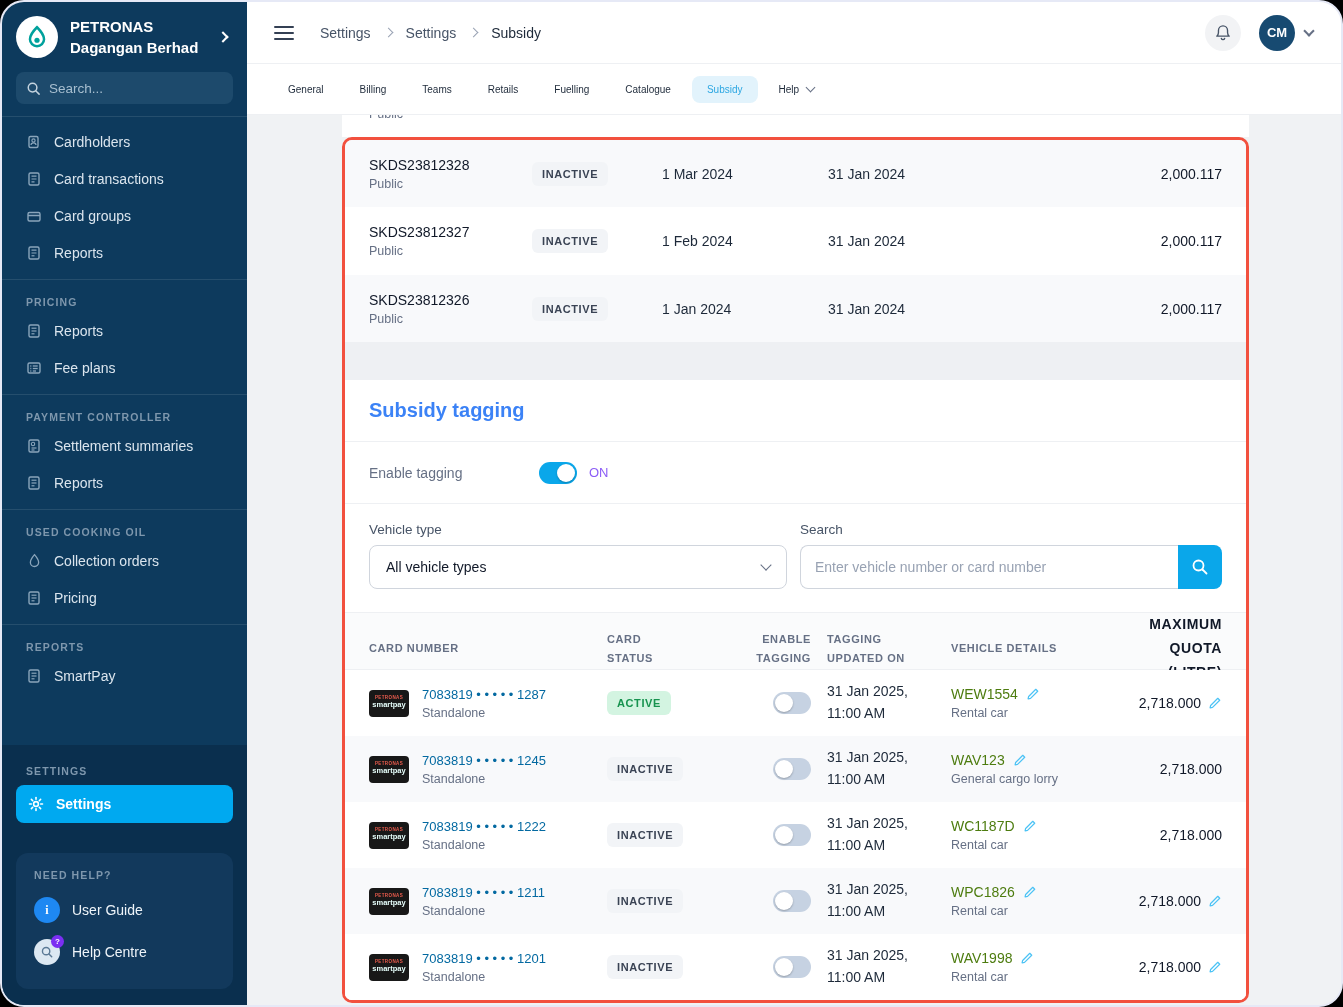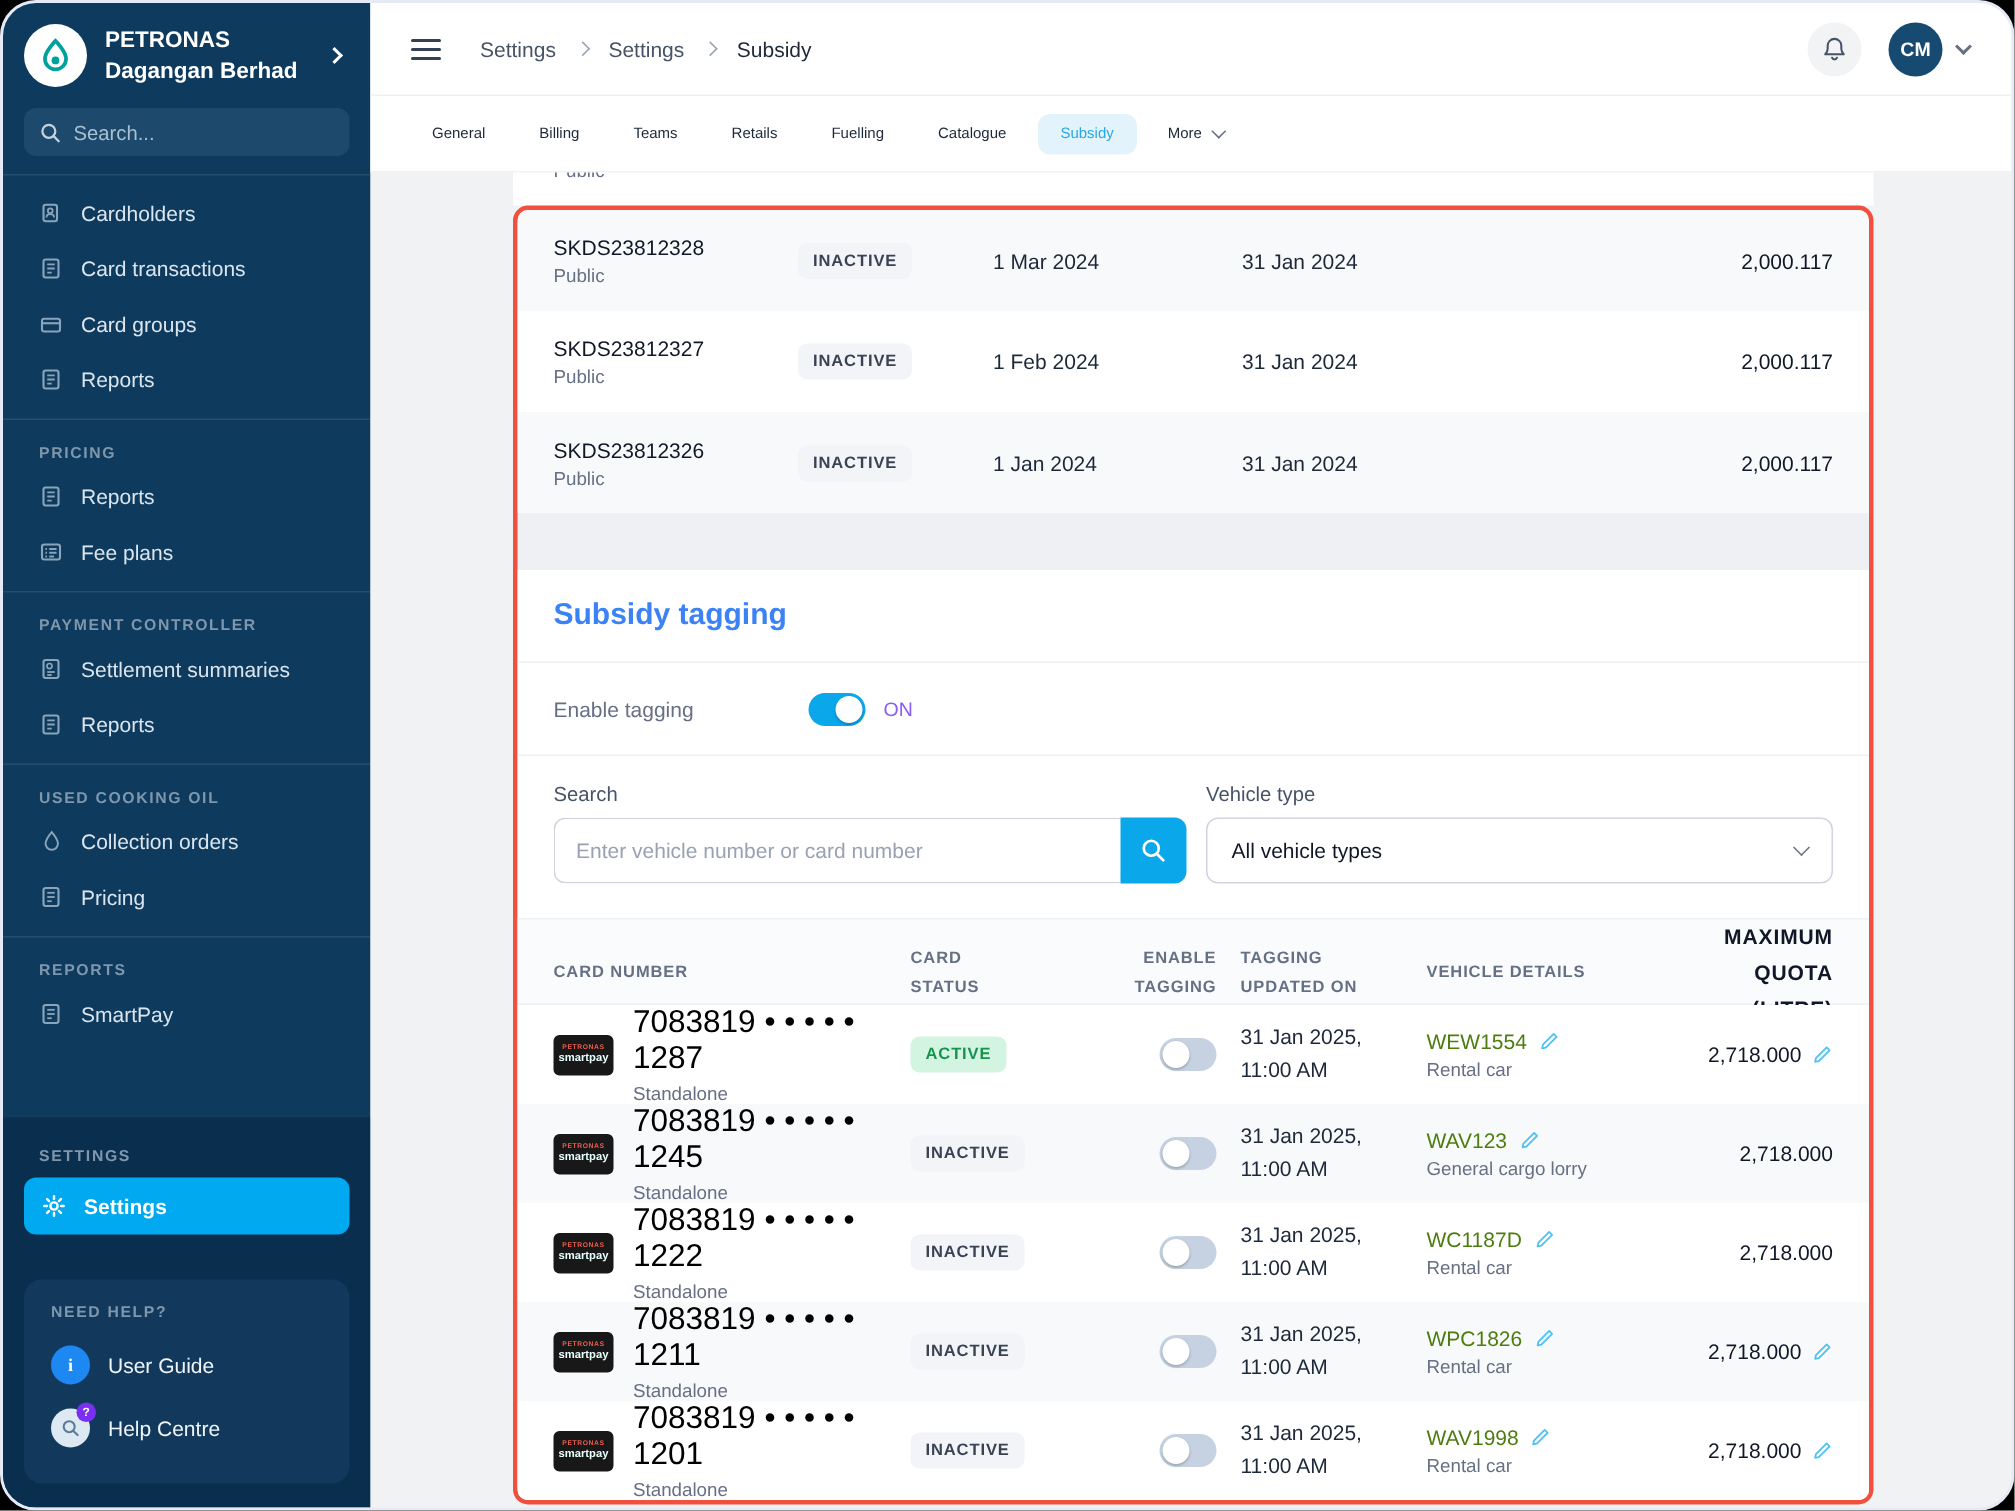--- a/index.html
+++ b/index.html
@@ -90,21 +90,21 @@
   .grid6 { display:grid; grid-template-columns:238px 128px 76px 140px 157px 1fr; align-items:center; padding:0 24px; }
   .thead { height:58px; background:#fafbfc; border-top:1px solid #eef0f3; border-bottom:1px solid #eef0f3; color:#667085; font-size:11px; font-weight:700; letter-spacing:.6px; white-space:pre-line; line-height:1.7; }
   .thead .c3 { text-align:right; }
   .thead .c6 { text-align:right; }
   .crow { height:66px; background:#fff; }
   .crow.alt { background:#f8f9fb; }
   .c1 { display:flex; align-items:center; gap:13px; }
   .cardlogo { width:40px; height:27px; min-width:40px; background:#181818; border-radius:4px; display:flex; flex-direction:column; align-items:center; justify-content:center; line-height:1.1; }
   .cardlogo .p { font-size:4.5px; font-weight:700; letter-spacing:.4px; color:#ef5d4e; }
   .cardlogo .s { font-size:7.5px; font-weight:700; color:#e7fffc; }
-  .cnum { font-size:21px; color:#000000; }
+  .cnum { font-size:13px; color:#0369a1; }
   .c3 { justify-self:end; }
   .c4 { white-space:pre-line; font-size:14px; color:#1d2939; line-height:1.55; padding-left:16px; }
   .veh-line { display:flex; align-items:center; gap:8px; font-size:14px; color:#4d7c0f; }
   .pencil { cursor:pointer; display:inline-flex; }
   .c6 { display:flex; align-items:center; justify-content:flex-end; gap:7px; font-size:14px; color:#101828; }
 </style>
 </head>
 <body>
 
 <div class="window">
@@ -341,21 +341,21 @@
 
     <div class="tabbar">
       <div class="tab">General</div>
       <div class="tab">Billing</div>
       <div class="tab">Teams</div>
       <div class="tab">Retails</div>
       <div class="tab">Fuelling</div>
       <div class="tab">Catalogue</div>
       <div class="tab active">Subsidy</div>
       <div class="tab">
-        <span>More</span>
+        <span>Help</span>
         <span class="sep-down"></span>
       </div>
     </div>
 
     <div class="content">
       <div class="col">
         <div class="prev-strip">
           <span>Public</span>
         </div>
 
@@ -401,37 +401,37 @@
 
             <div class="enable-row">
               <span class="lbl">Enable tagging</span>
               <div class="toggle on">
                   <span class="knob"></span>
                 </div>
               <span class="on-label">ON</span>
             </div>
 
             <div class="filters">
+              <div>
+                <div class="f-label">Vehicle type</div>
+                <div class="select">
+                  <span class="val">All vehicle types</span>
+                  <span class="sel-chev"></span>
+                </div>
+              </div>
               <div>
                 <div class="f-label">Search</div>
                 <div class="search-group">
                   <input class="search-input" placeholder="Enter vehicle number or card number" style="">
                   <button class="search-btn">
                     <svg width="18" height="18" viewBox="0 0 18 18">
                         <circle cx="7.5" cy="7.5" r="5" fill="none" stroke="#fff" stroke-width="1.8"></circle>
                         <line x1="11.5" y1="11.5" x2="15.5" y2="15.5" stroke="#fff" stroke-width="1.8" stroke-linecap="round"></line>
                       </svg>
                   </button>
-                </div>
-              </div>
-              <div>
-                <div class="f-label">Vehicle type</div>
-                <div class="select">
-                  <span class="val">All vehicle types</span>
-                  <span class="sel-chev"></span>
                 </div>
               </div>
             </div>
 
             <div class="grid6 thead">
               <div class="c1h">CARD NUMBER</div>
               <div>CARD
 STATUS</div>
               <div class="c3">ENABLE
 TAGGING</div>

